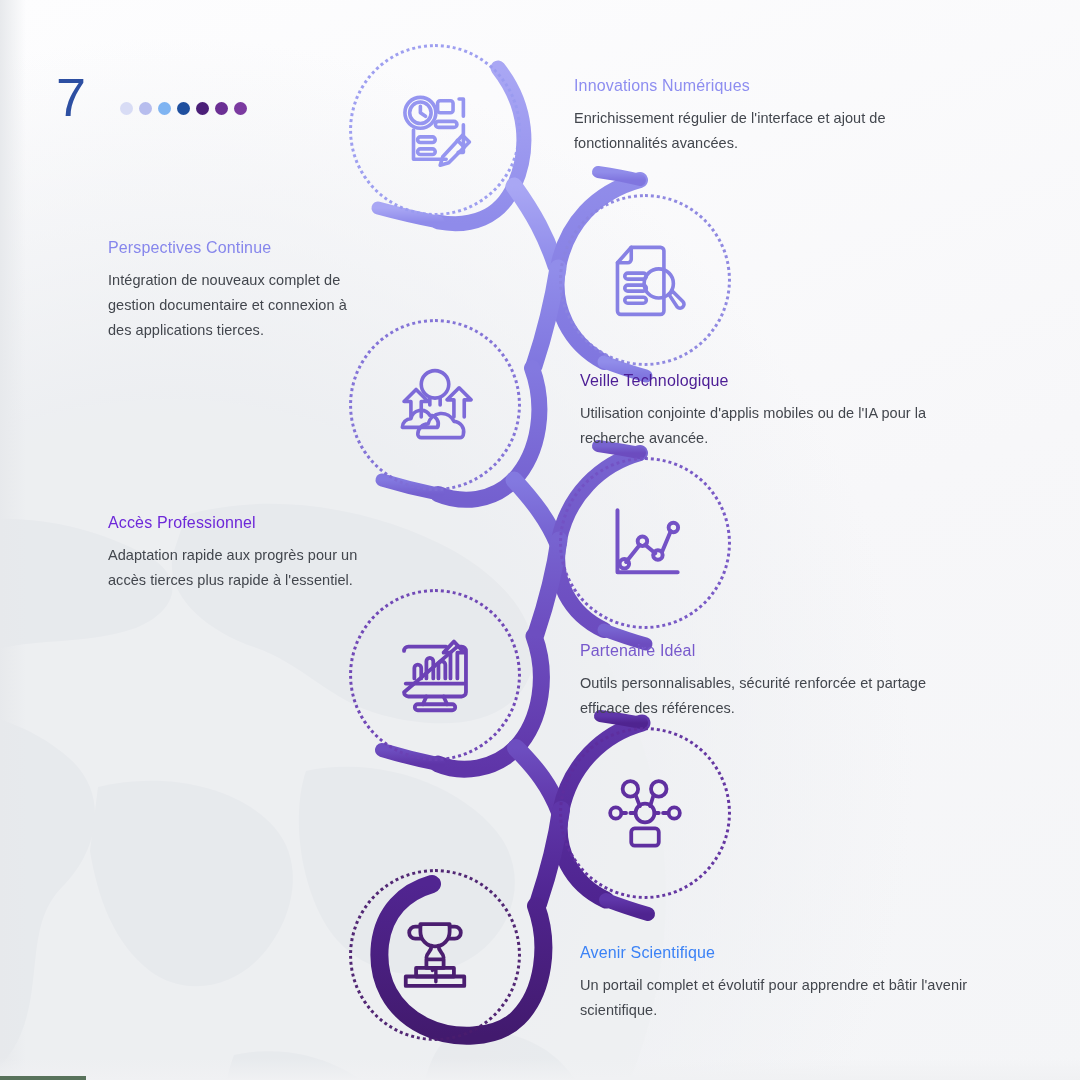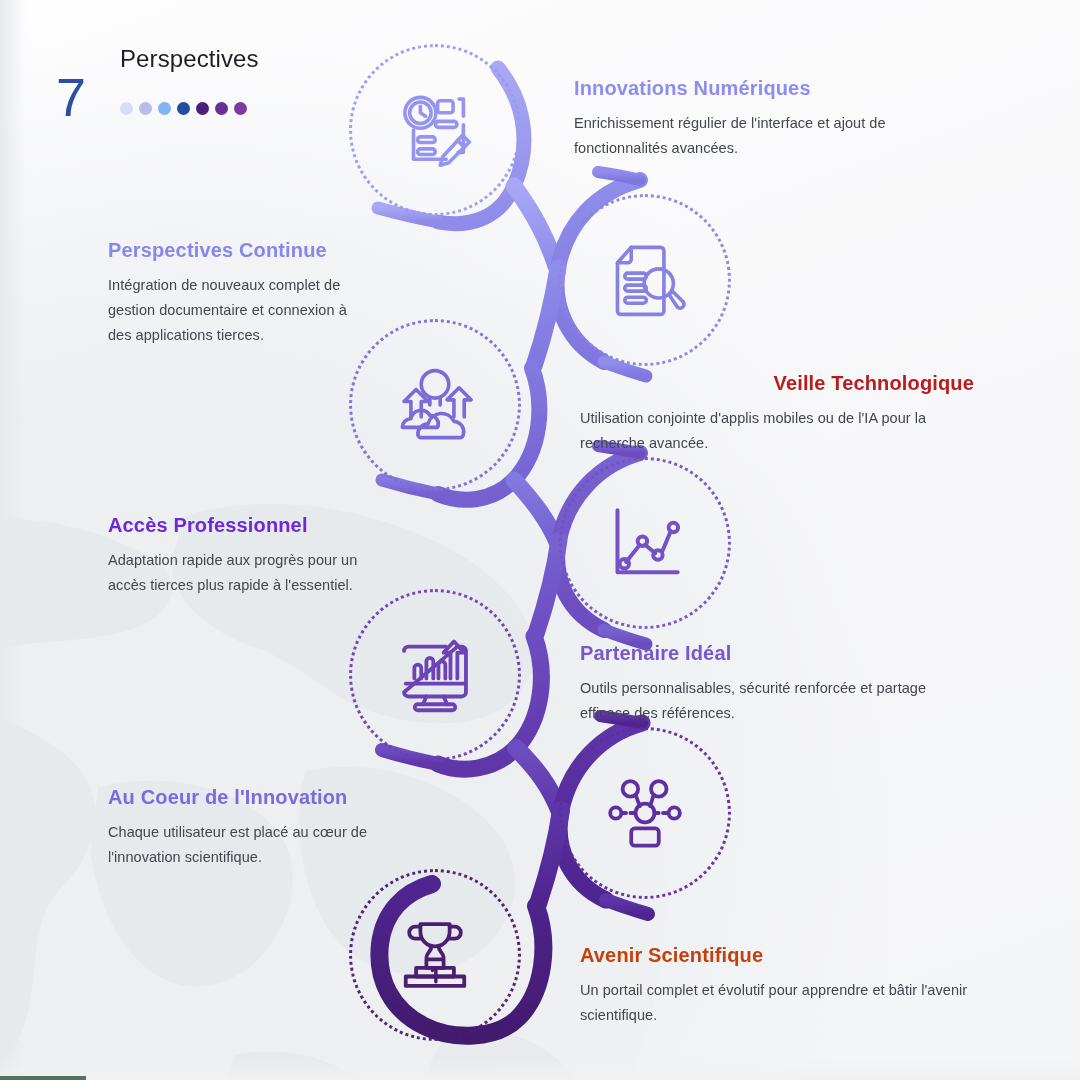--- a/index.html
+++ b/index.html
@@ -52,21 +52,21 @@
     opacity:.95;
   }
   .node .icon{
     position:absolute;inset:0;display:flex;align-items:center;justify-content:center;
   }
   .node .icon svg{width:86px;height:86px;display:block;}
 
   
   .block{position:absolute;}
   .block h3{
-    margin:0 0 10px 0;font-size:20px;font-weight:700;line-height:1.25;
+    margin:0 0 10px 0;font-size:16px;font-weight:400;line-height:1.25;
     letter-spacing:.15px;
   }
   .block p{
     margin:0;font-size:14.5px;line-height:1.72;color:#42464d;font-weight:400;
     letter-spacing:.05px;
   }
 </style>
 </head>
 <body>
 
@@ -94,21 +94,20 @@
     </g>
   </svg>
 
   <div class="bg-edge-l"></div>
   <div class="bg-edge-b"></div>
   <div class="accent-bar"></div>
 
   <div class="header">
     <div class="hdr-num">7</div>
     <div class="hdr-title">
-      <div>Perspectives</div>
     </div>
     <div class="hdr-dots">
         <span style="background: rgb(216, 220, 245);"></span>
         <span style="background: rgb(183, 189, 238);"></span>
         <span style="background: rgb(127, 180, 242);"></span>
         <span style="background: rgb(31, 79, 158);"></span>
         <span style="background: rgb(75, 31, 120);"></span>
         <span style="background: rgb(107, 47, 148);"></span>
         <span style="background: rgb(123, 58, 160);"></span>
       </div>
@@ -307,37 +306,33 @@
     <h3 style="color:#8d8df0;">Innovations Numériques</h3>
     <p>Enrichissement régulier de l'interface et ajout de fonctionnalités avancées.</p>
   </div>
 
   <div class="block" style="left:108px;top:238px;width:266px;">
     <h3 style="color:#8686ec;">Perspectives Continue</h3>
     <p>Intégration de nouveaux complet de gestion documentaire et connexion à des applications tierces.</p>
   </div>
 
   <div class="block" style="left:580px;top:371px;width:394px;">
-    <h3 style="color:#b91c1c;text-align:right;">Veille Technologique</h3>
+    <h3 style="color:#4c1d95;">Veille Technologique</h3>
     <p>Utilisation conjointe d'applis mobiles ou de l'IA pour la recherche avancée.</p>
   </div>
 
   <div class="block" style="left:108px;top:513px;width:252px;">
     <h3 style="color:#6d28d9;">Accès Professionnel</h3>
     <p>Adaptation rapide aux progrès pour un accès tierces plus rapide à l'essentiel.</p>
   </div>
 
   <div class="block" style="left:580px;top:641px;width:400px;">
     <h3 style="color:#7758cc;">Partenaire Idéal</h3>
     <p>Outils personnalisables, sécurité renforcée et partage efficace des références.</p>
   </div>
 
-  <div class="block" style="left:108px;top:785px;width:262px;">
-    <h3 style="color:#7b6ae0;">Au Coeur de l'Innovation</h3>
-    <p>Chaque utilisateur est placé au cœur de l'innovation scientifique.</p>
-  </div>
 
   <div class="block" style="left:580px;top:943px;width:400px;">
-    <h3 style="color:#c2410c;">Avenir Scientifique</h3>
+    <h3 style="color:#3b82f6;">Avenir Scientifique</h3>
     <p>Un portail complet et évolutif pour apprendre et bâtir l'avenir scientifique.</p>
   </div>
 
 </div>
 
 </body></html>

